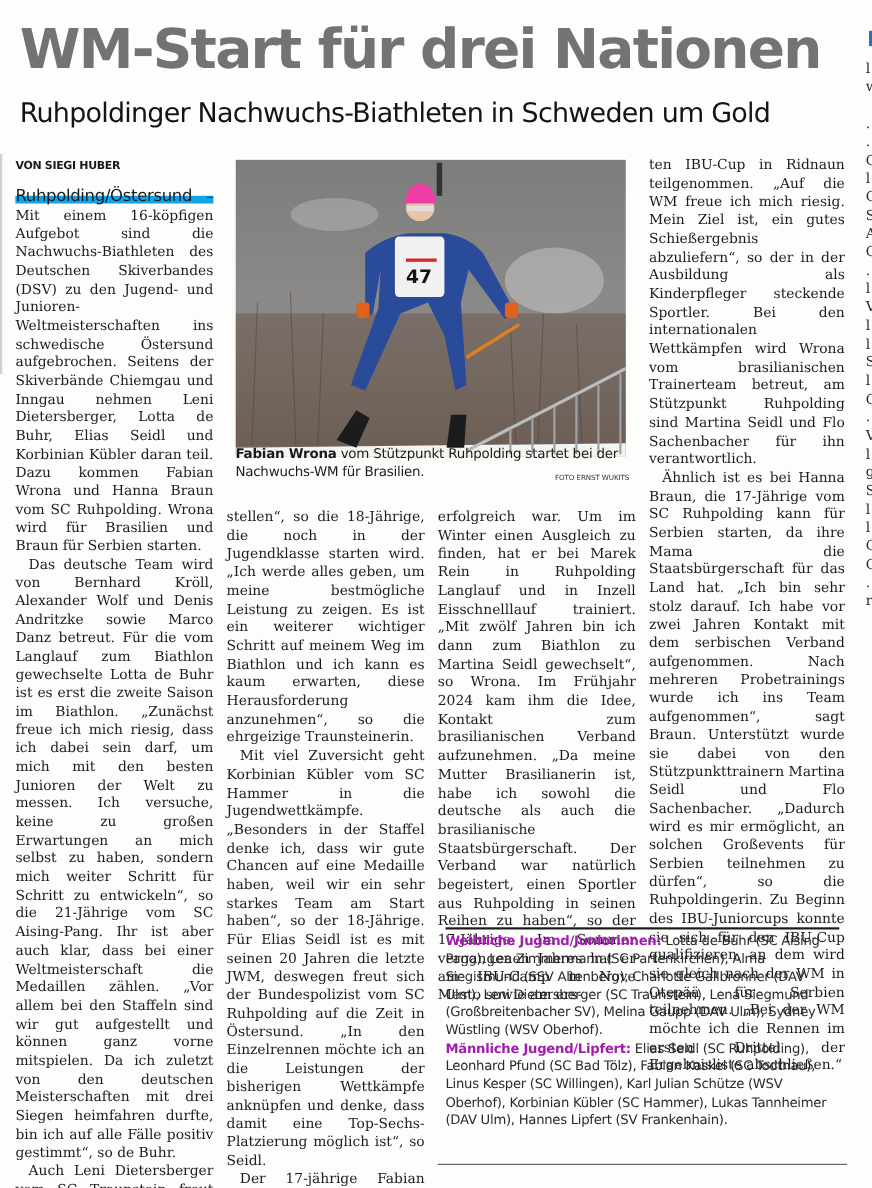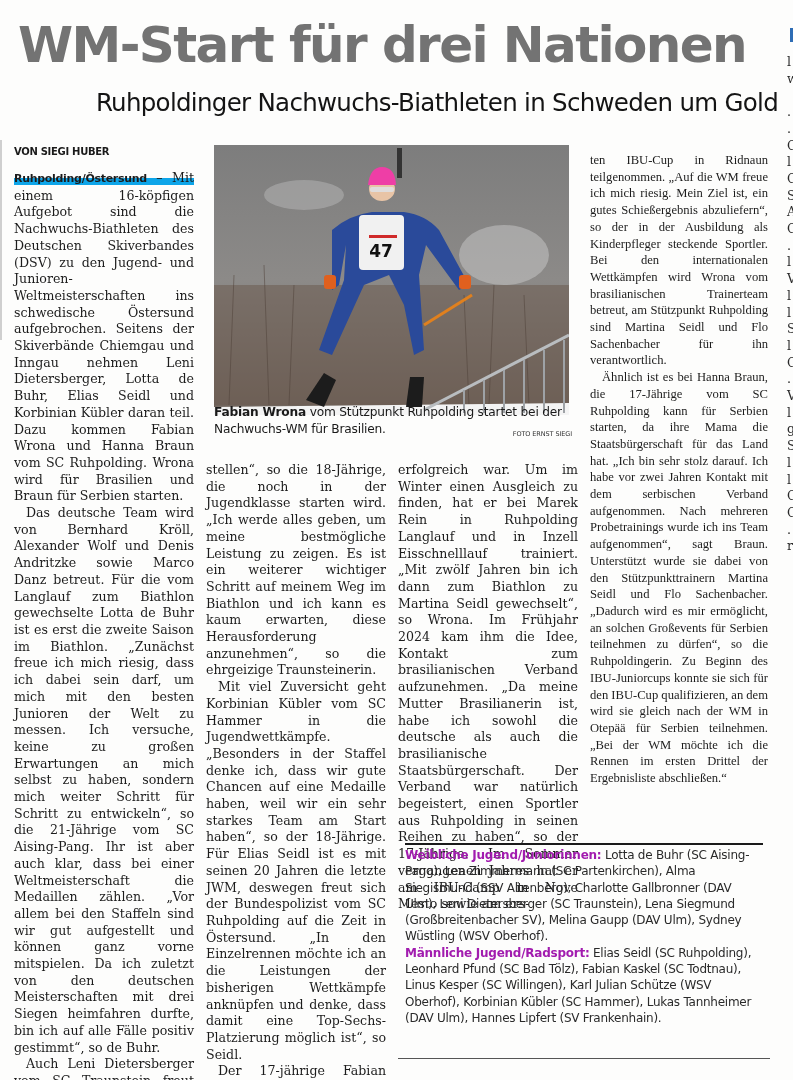--- a/index.html
+++ b/index.html
@@ -9,38 +9,38 @@
   }
   .headline {
     position: absolute; left: 18px; top: 14px; width: 760px;
     font-family: "DejaVu Sans", sans-serif; font-weight: bold;
     font-size: 50px; letter-spacing: -1.6px; line-height: 62px; color: #737373;
     white-space: nowrap;
   }
   .subhead {
     position: absolute; left: 18px; top: 86px; width: 760px;
     font-family: "DejaVu Sans", sans-serif; font-size: 24.5px; letter-spacing: -0.7px;
-    line-height: 34px; color: #141414; white-space: nowrap; text-align: right;
+    line-height: 34px; color: #141414; white-space: nowrap;
   }
   .col {
     position: absolute; font-family: "DejaVu Serif", serif; font-size: 12.6px;
     line-height: 16.7px; text-align: justify; hyphens: manual; color: #1c1c1c;
   }
   .col p { margin: 0; text-indent: 0; }
   .col p.ind { text-indent: 12px; }
   .col1 { left: 14px; top: 170px; width: 180px; }
   .col2 { left: 206px; top: 462px; width: 180px; }
   .col3 { left: 398px; top: 462px; width: 180px; }
-  .col4 { left: 590px; top: 152px; width: 178px; font-family: Liberation Serif, serif; }
+  .col4 { left: 590px; top: 142px; width: 178px; }
   .byline {
     position: absolute; left: 14px; top: 146px; width: 180px;
     font-family: "DejaVu Sans", sans-serif; font-weight: bold; font-size: 10px;
     letter-spacing: -0.3px; padding-bottom: 21px; border-bottom: 7px solid #0ea5e9;
   }
-  .dateline { font-family: "DejaVu Sans", sans-serif; font-weight: bold; font-size: 11px; letter-spacing: -0.3px; }
+  .dateline { font-family: "DejaVu Sans", sans-serif; font-weight: normal; font-size: 15px; letter-spacing: -0.3px; }
   .vline-left { position: absolute; left: 0; top: 140px; width: 2px; height: 200px; background: #cfcfcf; }
   .photo {
     position: absolute; left: 214px; top: 145px; width: 355px; height: 270px;
     overflow: hidden; background: #fef9c3;
   }
   .photo svg { display: block; }
   .caption {
     position: absolute; left: 214px; top: 404px; width: 358px;
     font-family: "DejaVu Sans", sans-serif; font-size: 12.2px; line-height: 17px;
     letter-spacing: -0.2px; color: #1a1a1a;
@@ -132,41 +132,41 @@
     <rect x="156" y="42" width="24" height="5" rx="2" fill="#dde4ea" opacity="0.8"></rect>
     <rect x="110" y="130" width="12" height="14" rx="3" fill="#e0601e"></rect>
     <rect x="245" y="130" width="12" height="14" rx="3" fill="#e0601e"></rect>
     <path d="M92,255 L110,228 L122,235 L110,262 Z" fill="#1c1c1c"></path>
     <path d="M192,262 L196,232 L210,232 L208,262 Z" fill="#1c1c1c"></path>
   </svg>
 </div>
 
 <div class="caption">
   <b>Fabian Wrona</b><span> vom Stützpunkt Ruhpolding startet bei der Nachwuchs-WM für Brasilien.</span>
-  <span class="credit">FOTO ERNST SIEGI</span>
+  <span class="credit">FOTO ERNST WUKITS</span>
 </div>
 
 <div class="col col2">
   <p>stellen“, so die 18-Jährige, die noch in der Jugendklasse starten wird. „Ich werde alles geben, um meine bestmögliche Leistung zu zeigen. Es ist ein weiterer wichtiger Schritt auf meinem Weg im Biathlon und ich kann es kaum erwarten, diese Herausforderung anzunehmen“, so die ehrgeizige Traunsteinerin.</p>
   <p class="ind">Mit viel Zuversicht geht Korbinian Kübler vom SC Hammer in die Jugendwettkämpfe. „Besonders in der Staffel denke ich, dass wir gute Chancen auf eine Medaille haben, weil wir ein sehr starkes Team am Start haben“, so der 18-Jährige. Für Elias Seidl ist es mit seinen 20 Jahren die letzte JWM, deswegen freut sich der Bundespolizist vom SC Ruhpolding auf die Zeit in Östersund. „In den Einzelrennen möchte ich an die Leistungen der bisherigen Wettkämpfe anknüpfen und denke, dass damit eine Top-Sechs-Platzierung möglich ist“, so Seidl.</p>
   <p class="ind">Der 17-jährige Fabian Wrona vom SC Ruhpolding kommt eigentlich aus dem Radsport, wo er in den verschiedenen Disziplinen sehr</p>
 </div>
 
 <div class="col col3">
   <p>erfolgreich war. Um im Winter einen Ausgleich zu finden, hat er bei Marek Rein in Ruhpolding Langlauf und in Inzell Eisschnelllauf trainiert. „Mit zwölf Jahren bin ich dann zum Biathlon zu Martina Seidl gewechselt“, so Wrona. Im Frühjahr 2024 kam ihm die Idee, Kontakt zum brasilianischen Verband aufzunehmen. „Da meine Mutter Brasilianerin ist, habe ich sowohl die deutsche als auch die brasilianische Staatsbürgerschaft. Der Verband war natürlich begeistert, einen Sportler aus Ruhpolding in seinen Reihen zu haben“, so der 17-Jährige. Im Sommer vergangenen Jahres hat er am IBU-Camp in Nove Mesto sowie am ers-</p>
 </div>
 
 <div class="col col4">
   <p>ten IBU-Cup in Ridnaun teilgenommen. „Auf die WM freue ich mich riesig. Mein Ziel ist, ein gutes Schießergebnis abzuliefern“, so der in der Ausbildung als Kinderpfleger steckende Sportler. Bei den internationalen Wettkämpfen wird Wrona vom brasilianischen Trainerteam betreut, am Stützpunkt Ruhpolding sind Martina Seidl und Flo Sachenbacher für ihn verantwortlich.</p>
   <p class="ind">Ähnlich ist es bei Hanna Braun, die 17-Jährige vom SC Ruhpolding kann für Serbien starten, da ihre Mama die Staatsbürgerschaft für das Land hat. „Ich bin sehr stolz darauf. Ich habe vor zwei Jahren Kontakt mit dem serbischen Verband aufgenommen. Nach mehreren Probetrainings wurde ich ins Team aufgenommen“, sagt Braun. Unterstützt wurde sie dabei von den Stützpunkttrainern Martina Seidl und Flo Sachenbacher. „Dadurch wird es mir ermöglicht, an solchen Großevents für Serbien teilnehmen zu dürfen“, so die Ruhpoldingerin. Zu Beginn des IBU-Juniorcups konnte sie sich für den IBU-Cup qualifizieren, an dem wird sie gleich nach der WM in Otepää für Serbien teilnehmen. „Bei der WM möchte ich die Rennen im ersten Drittel der Ergebnisliste abschließen.“</p>
 </div>
 
 <div class="box">
   <div class="box-body"><b>Weibliche Jugend/Juniorinnen:</b><span> Lotta de Buhr (SC Aising-Pang), Lea Zimmermann (SC Partenkirchen), Alma Siegismund (SSV Altenberg), Charlotte Gallbronner (DAV Ulm), Leni Dietersberger (SC Traunstein), Lena Siegmund (Großbreitenbacher SV), Melina Gaupp (DAV Ulm), Sydney Wüstling (WSV Oberhof).</span></div>
-  <div class="box-body" style="margin-top:0"><b>Männliche Jugend/Radsport:</b><span> Elias Seidl (SC Ruhpolding), Leonhard Pfund (SC Bad Tölz), Fabian Kaskel (SC Todtnau), Linus Kesper (SC Willingen), Karl Julian Schütze (WSV Oberhof), Korbinian Kübler (SC Hammer), Lukas Tannheimer (DAV Ulm), Hannes Lipfert (SV Frankenhain).</span></div>
+  <div class="box-body" style="margin-top:0"><b>Männliche Jugend/Lipfert:</b><span> Elias Seidl (SC Ruhpolding), Leonhard Pfund (SC Bad Tölz), Fabian Kaskel (SC Todtnau), Linus Kesper (SC Willingen), Karl Julian Schütze (WSV Oberhof), Korbinian Kübler (SC Hammer), Lukas Tannheimer (DAV Ulm), Hannes Lipfert (SV Frankenhain).</span></div>
 </div>
 <div class="box-bottom"></div>
 
 <div class="right-edge">
   <div class="blue"></div>
   <div class="glyphs">l
 w
 
 .
 .

